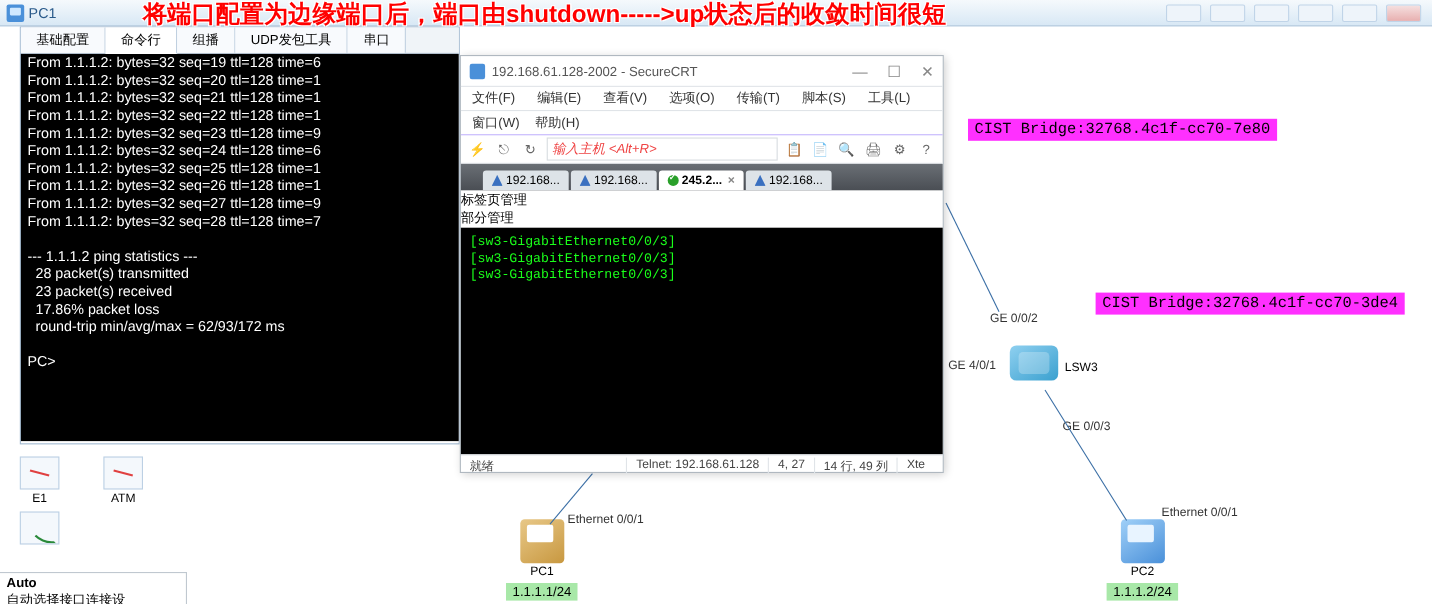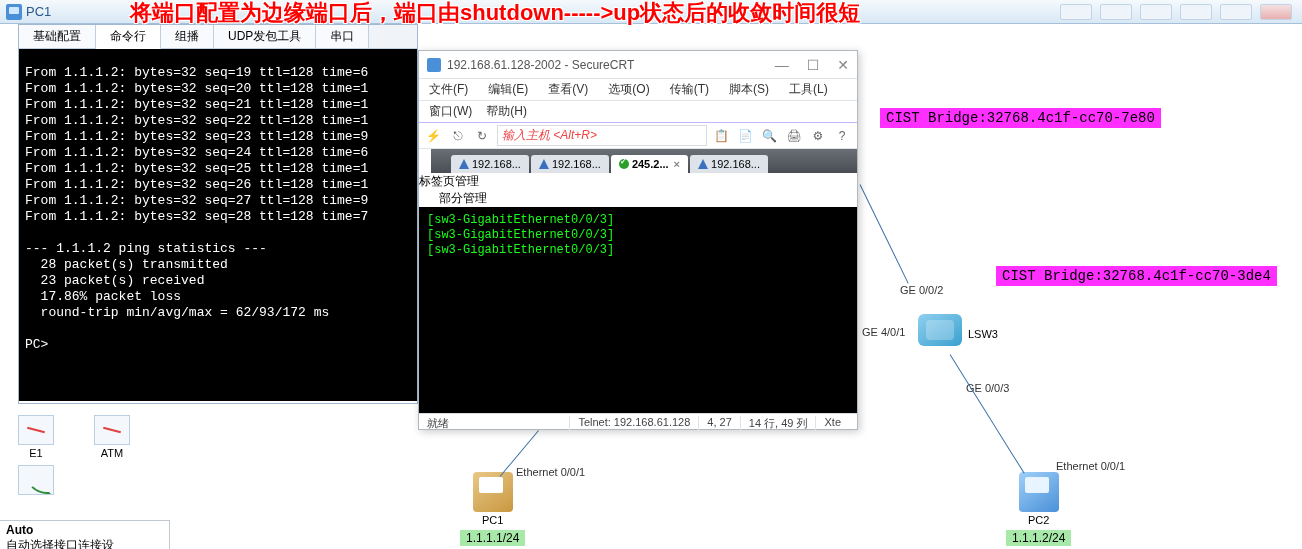--- a/index.html
+++ b/index.html
@@ -13,21 +13,21 @@
 .tr-icons .sq { width: 32px; height: 16px; background: #eef4fa; border: 1px solid #c0d4e8; border-radius: 2px; }
 
 
 .annotation { position: absolute; left: 130px; top: -2px; font-size: 22px; font-weight: bold; color: #ff0000; text-shadow: -1px -1px 0 #fff,1px -1px 0 #fff,-1px 1px 0 #fff,1px 1px 0 #fff; white-space: nowrap; z-index: 50; }
 
 
 .pc1-body { position: absolute; left: 18px; top: 24px; width: 400px; height: 380px; background: #fff; border: 1px solid #a0b8d0; }
 .tabs { display: flex; height: 24px; background: #f0f4f8; border-bottom: 1px solid #c0d0e0; }
 .tab { padding: 3px 14px; border-right: 1px solid #c0d0e0; background: #f8fafd; cursor: pointer; }
 .tab.active { background: #fff; border-bottom: 1px solid #fff; margin-bottom: -1px; }
-.term { background: #000; color: #fff; font-family: Liberation Mono, monospace; font-size: 13px; line-height: 16px; height: 352px; padding: 16px 6px; overflow: hidden; white-space: pre; }
+.term { background: #000; color: #fff; font-family: Liberation Sans, sans-serif; font-size: 13px; line-height: 16px; height: 352px; padding: 0 6px; overflow: hidden; white-space: pre; }
 
 
 .palette { position: absolute; left: 18px; top: 415px; width: 150px; }
 .pal-row { display: flex; gap: 40px; margin-bottom: 6px; }
 .pal-item { text-align: center; font-size: 11px; }
 .pal-ic { width: 36px; height: 30px; border: 1px solid #bcd0e4; background: #f4f8fc; display: flex; align-items: center; justify-content: center; margin-bottom: 2px; position: relative; }
 .pal-ic.e1::after,.pal-ic.atm::after { content:""; width: 18px; height: 2px; background: #e04040; transform: rotate(15deg); }
 .pal-ic.cable::after { content:""; width: 22px; height: 22px; border: 2px solid #2a8a3a; border-color: transparent transparent #2a8a3a transparent; border-radius: 0 0 0 22px; position: absolute; left: 6px; top: 2px; }
 .auto-panel { position: absolute; left: 0; top: 520px; width: 170px; border: 1px solid #c0c8d0; border-left: none; padding: 2px 6px; background: #fff; font-size: 12px; }
 .auto-panel b { font-size: 12px; }
@@ -36,21 +36,21 @@
 .scrt { position: absolute; left: 418px; top: 50px; width: 440px; height: 380px; background: #fff; border: 1px solid #b0b8c0; box-shadow: 2px 2px 8px rgba(0,0,0,0.2); z-index: 30; }
 .scrt-title { height: 28px; display: flex; align-items: center; padding: 0 8px; color: #555; border-bottom: 1px solid #e0e4e8; }
 .scrt-title .sicon { width: 14px; height: 14px; background: #4a90d9; margin-right: 6px; border-radius: 2px; }
 .scrt-title .wbtns { margin-left: auto; display: flex; gap: 18px; color: #888; font-size: 14px; }
 .scrt-title .wbtns span { cursor: pointer; }
 .scrt-menu { height: 22px; display: flex; gap: 20px; padding: 2px 10px; border-bottom: 1px solid #e0e4e8; color: #333; }
 .scrt-menu2 { height: 22px; display: flex; gap: 14px; padding: 2px 10px; border-bottom: 1px solid #c4b5fd; color: #333; }
 .scrt-tb { height: 26px; display: flex; align-items: center; padding: 0 6px; border-bottom: 1px solid #e0e4e8; gap: 6px; }
 .scrt-tb .tbic { width: 18px; height: 18px; display: inline-flex; align-items: center; justify-content: center; color: #666; }
 .scrt-tb .addr { flex: 1; font-style: italic; color: #ef4444; padding: 1px 4px; border: 1px solid #d8dce0; }
-.scrt-tabs { height: 24px; display: flex; background: linear-gradient(#6a6f75,#4a4e54); padding-left: 20px; align-items: flex-end; margin-left: 12px; }
+.scrt-tabs { height: 24px; display: flex; background: linear-gradient(#6a6f75,#4a4e54); padding-left: 20px; align-items: flex-end; }
 .scrt-tab { background: #dde3e8; padding: 3px 8px; margin-right: 2px; display: flex; align-items: center; gap: 3px; font-size: 11px; border-radius: 3px 3px 0 0; cursor: pointer; }
 .scrt-tab.active { background: #fff; font-weight: bold; }
 .scrt-tab .ti { width: 10px; height: 10px; background: #3a70c0; clip-path: polygon(50% 0,100% 100%,0 100%); }
 .scrt-tab.active .ti { background: #2aa02a; clip-path: none; border-radius: 50%; position: relative; }
 .scrt-tab.active .ti::after { content:"✓"; color:#fff; font-size:8px; position:absolute; left:1px; top:-2px; }
 .scrt-tab .cx { color: #888; margin-left: 2px; }
 .scrt-term { background: #000; color: #1aff1a; font-family: "Consolas","Courier New",monospace; font-size: 12px; line-height: 15px; height: 206px; padding: 6px 8px; white-space: pre; }
 .scrt-status { height: 20px; border-top: 1px solid #d8dce0; display: flex; padding: 2px 8px; font-size: 11px; color: #444; }
 .scrt-status .sp { flex: 1; }
 .scrt-status .cell { border-left: 1px solid #e0e4e8; padding: 0 8px; }
@@ -221,21 +221,21 @@
         <span>245.2...</span>
         <span class="cx">×</span>
       </div>
     <div class="scrt-tab">
         <span class="ti"></span>
         <span>192.168...</span>
       </div>
     <span class="tri-r"></span>
   </div>
   <div class="vt" style="top:128px;">标签页管理</div>
-  <div class="vt" style="top:210px;padding-left:20px;">部分管理</div>
+  <div class="vt" style="top:210px;">部分管理</div>
   <div class="scrt-term"><span id="scrtterm">[sw3-GigabitEthernet0/0/3]
 [sw3-GigabitEthernet0/0/3]
 [sw3-GigabitEthernet0/0/3]</span></div>
   <div class="scrt-status">
     <span>就绪</span>
     <span class="sp"></span>
     <span class="cell">Telnet: 192.168.61.128</span>
     <span class="cell">4, 27</span>
     <span class="cell">14 行, 49 列</span>
     <span class="cell">Xte</span>

